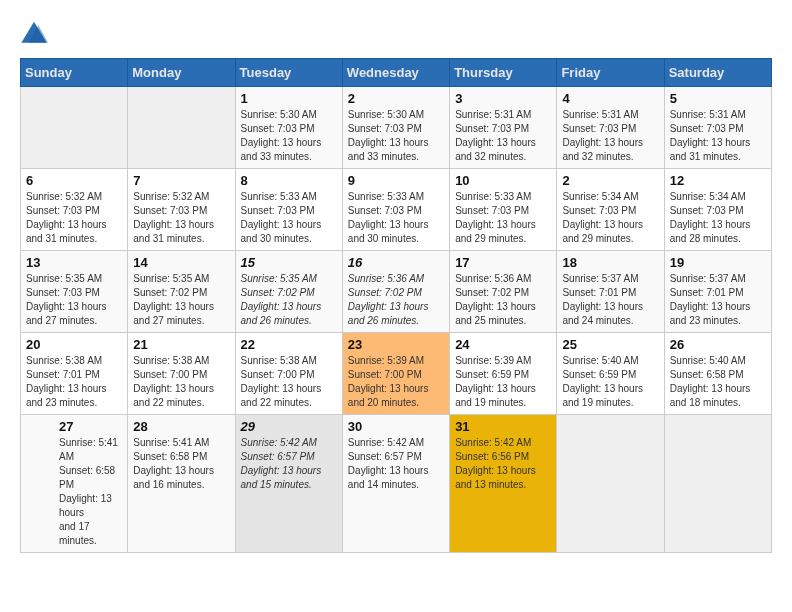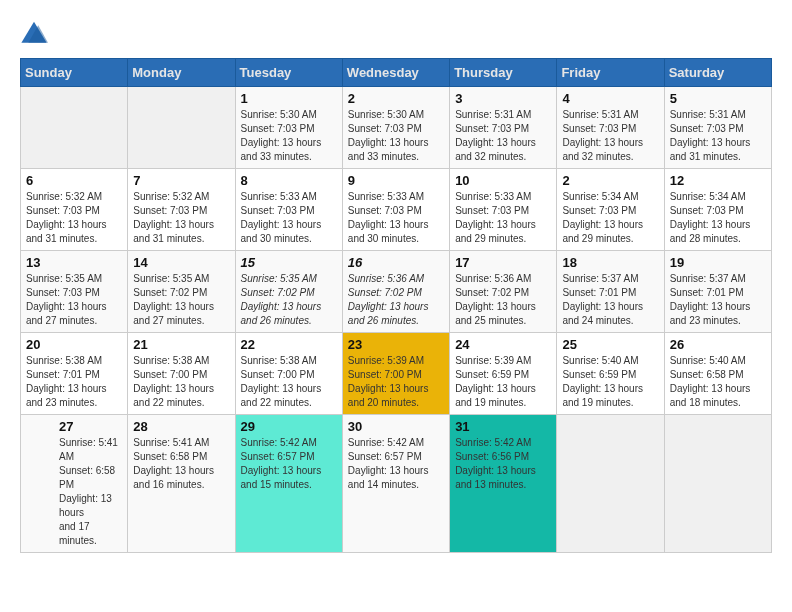--- a/index.html
+++ b/index.html
@@ -281,21 +281,21 @@
 Daylight: 13 hours
 and 22 minutes.</div>
         </td>
         <td style="background: rgb(255, 255, 255);">
           <span class="day-num">22</span>
           <div class="day-info" style="white-space: pre-line;">Sunrise: 5:38 AM
 Sunset: 7:00 PM
 Daylight: 13 hours
 and 22 minutes.</div>
         </td>
-        <td style="background: #eab308;">
+        <td style="background: #fdba74;">
           <span class="day-num">23</span>
           <div class="day-info" style="white-space: pre-line;">Sunrise: 5:39 AM
 Sunset: 7:00 PM
 Daylight: 13 hours
 and 20 minutes.</div>
         </td>
         <td style="background: rgb(255, 255, 255);">
           <span class="day-num">24</span>
           <div class="day-info" style="white-space: pre-line;">Sunrise: 5:39 AM
 Sunset: 6:59 PM
@@ -325,35 +325,35 @@
 Daylight: 13 hours
 and 17 minutes.</div>
         </td>
         <td style="background: rgb(249, 249, 249);">
           <span class="day-num">28</span>
           <div class="day-info" style="white-space: pre-line;">Sunrise: 5:41 AM
 Sunset: 6:58 PM
 Daylight: 13 hours
 and 16 minutes.</div>
         </td>
-        <td style="background: #5eead4;">
+        <td style="background: #e5e5e5; font-style: italic;">
           <span class="day-num">29</span>
           <div class="day-info" style="white-space: pre-line;">Sunrise: 5:42 AM
 Sunset: 6:57 PM
 Daylight: 13 hours
 and 15 minutes.</div>
         </td>
         <td style="background: rgb(249, 249, 249);">
           <span class="day-num">30</span>
           <div class="day-info" style="white-space: pre-line;">Sunrise: 5:42 AM
 Sunset: 6:57 PM
 Daylight: 13 hours
 and 14 minutes.</div>
         </td>
-        <td style="background: #14b8a6;">
+        <td style="background: #eab308;">
           <span class="day-num">31</span>
           <div class="day-info" style="white-space: pre-line;">Sunrise: 5:42 AM
 Sunset: 6:56 PM
 Daylight: 13 hours
 and 13 minutes.</div>
         </td>
         <td class="empty-cell"></td>
         <td class="empty-cell"></td>
       </tr>
     </tbody>

